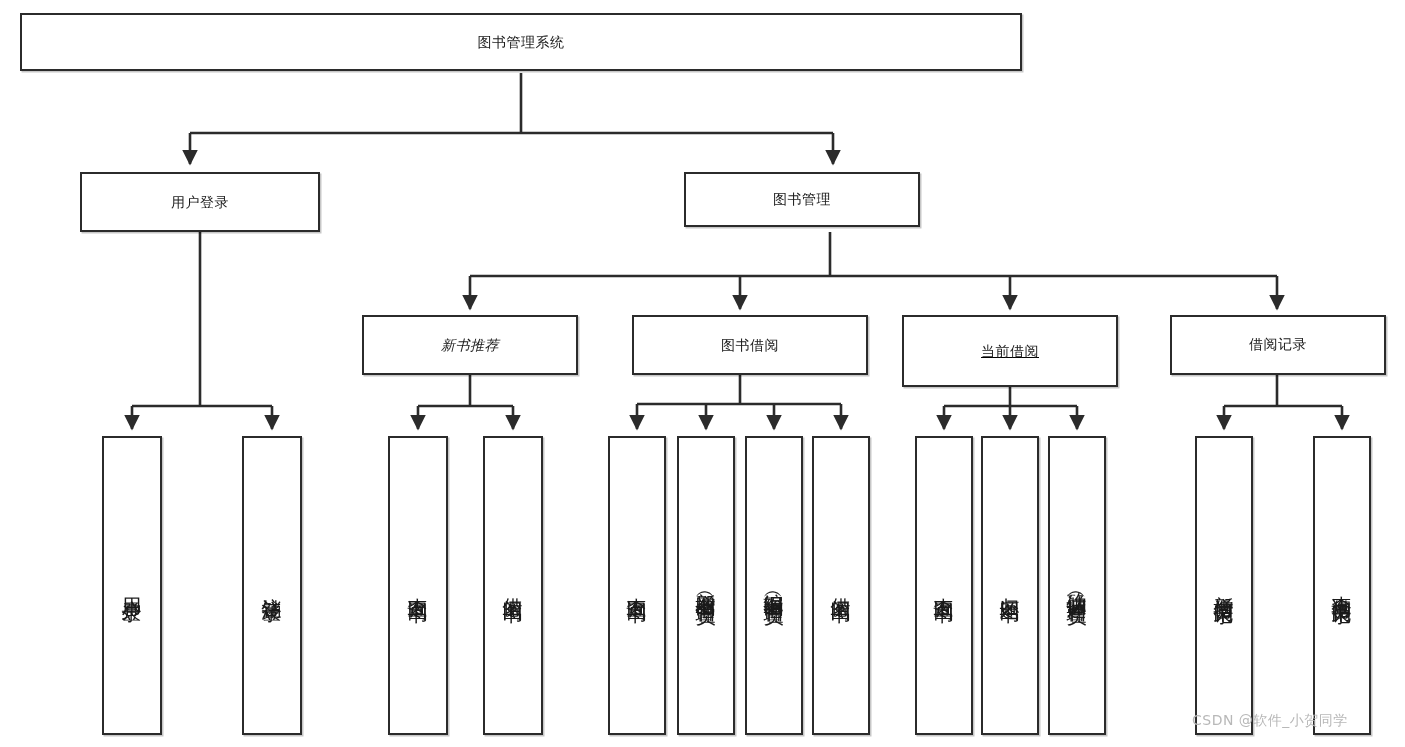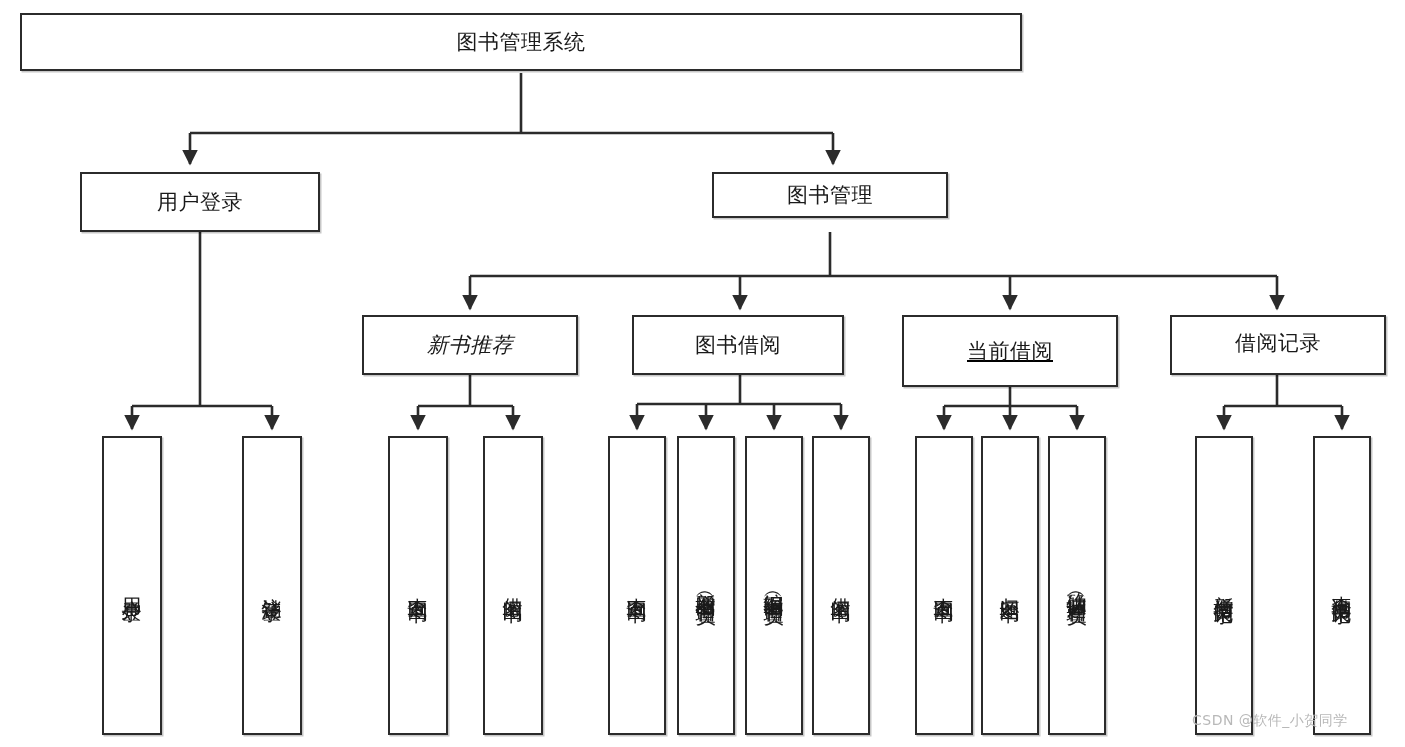--- a/index.html
+++ b/index.html
@@ -32,21 +32,21 @@
     justify-content: center;
     box-shadow: 1.5px 1.5px 0 rgba(0,0,0,0.22);
   }
   .node-label {
     color: #1a1a1a;
     text-align: center;
     line-height: 1.18;
     white-space: pre;
   }
   .horiz .node-label {
-    font-size: 21px;
+    font-size: 14px;
     letter-spacing: 0.5px;
   }
   .vert {
     writing-mode: vertical-rl;
     text-orientation: upright;
   }
   .vert .node-label {
     writing-mode: vertical-rl;
     text-orientation: upright;
     font-size: 20px;
@@ -118,29 +118,29 @@
   </svg>
 
   <div class="node horiz" style="left:20px; top:13px; width:1002px; height:58px;">
     <span class="node-label">图书管理系统</span>
   </div>
 
   <div class="node horiz" style="left:80px; top:172px; width:240px; height:60px;">
     <span class="node-label">用户登录</span>
   </div>
 
-  <div class="node horiz" style="left:712px; top:172px; width:236px; height:46px;">
+  <div class="node horiz" style="left:684px; top:172px; width:236px; height:55px;">
     <span class="node-label">图书管理</span>
   </div>
 
   <div class="node horiz" style="left:362px; top:315px; width:216px; height:60px;font-style:italic;">
     <span class="node-label">新书推荐</span>
   </div>
 
-  <div class="node horiz" style="left:632px; top:315px; width:212px; height:60px;">
+  <div class="node horiz" style="left:632px; top:315px; width:236px; height:60px;">
     <span class="node-label">图书借阅</span>
   </div>
 
   <div class="node horiz" style="left:902px; top:315px; width:216px; height:72px;text-decoration:underline;">
     <span class="node-label">当前借阅</span>
   </div>
 
   <div class="node horiz" style="left:1170px; top:315px; width:216px; height:60px;font-family:Liberation Mono, monospace;">
     <span class="node-label">借阅记录</span>
   </div>

